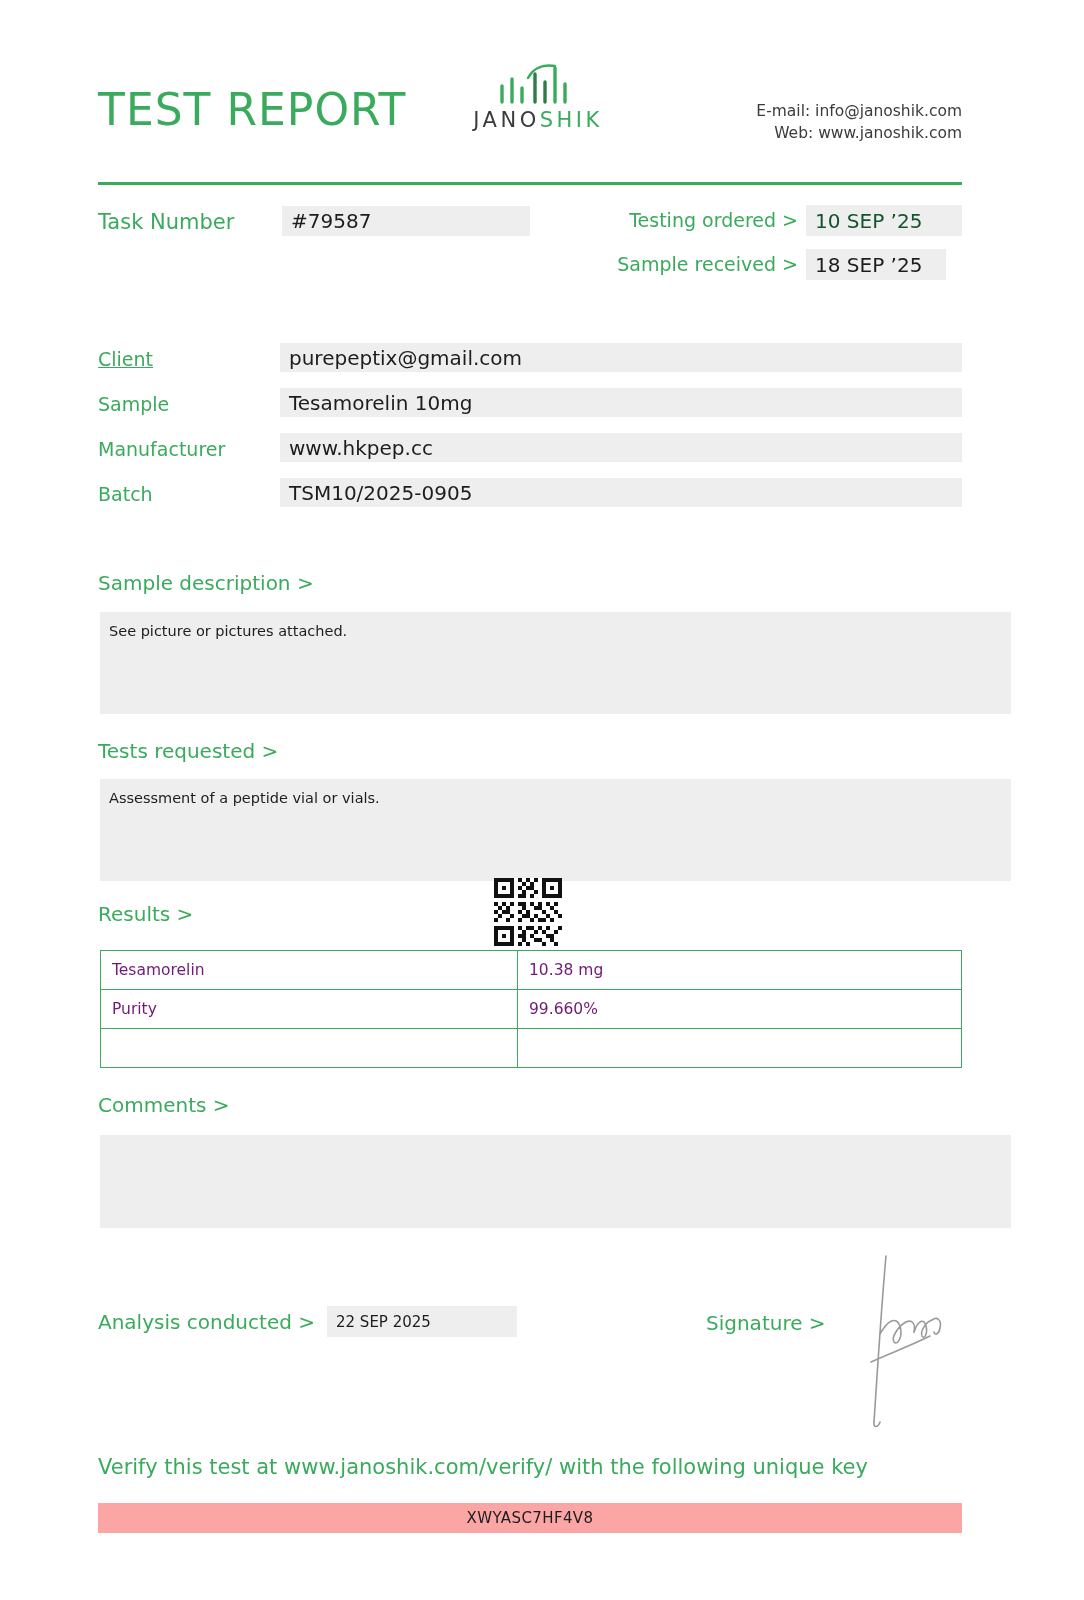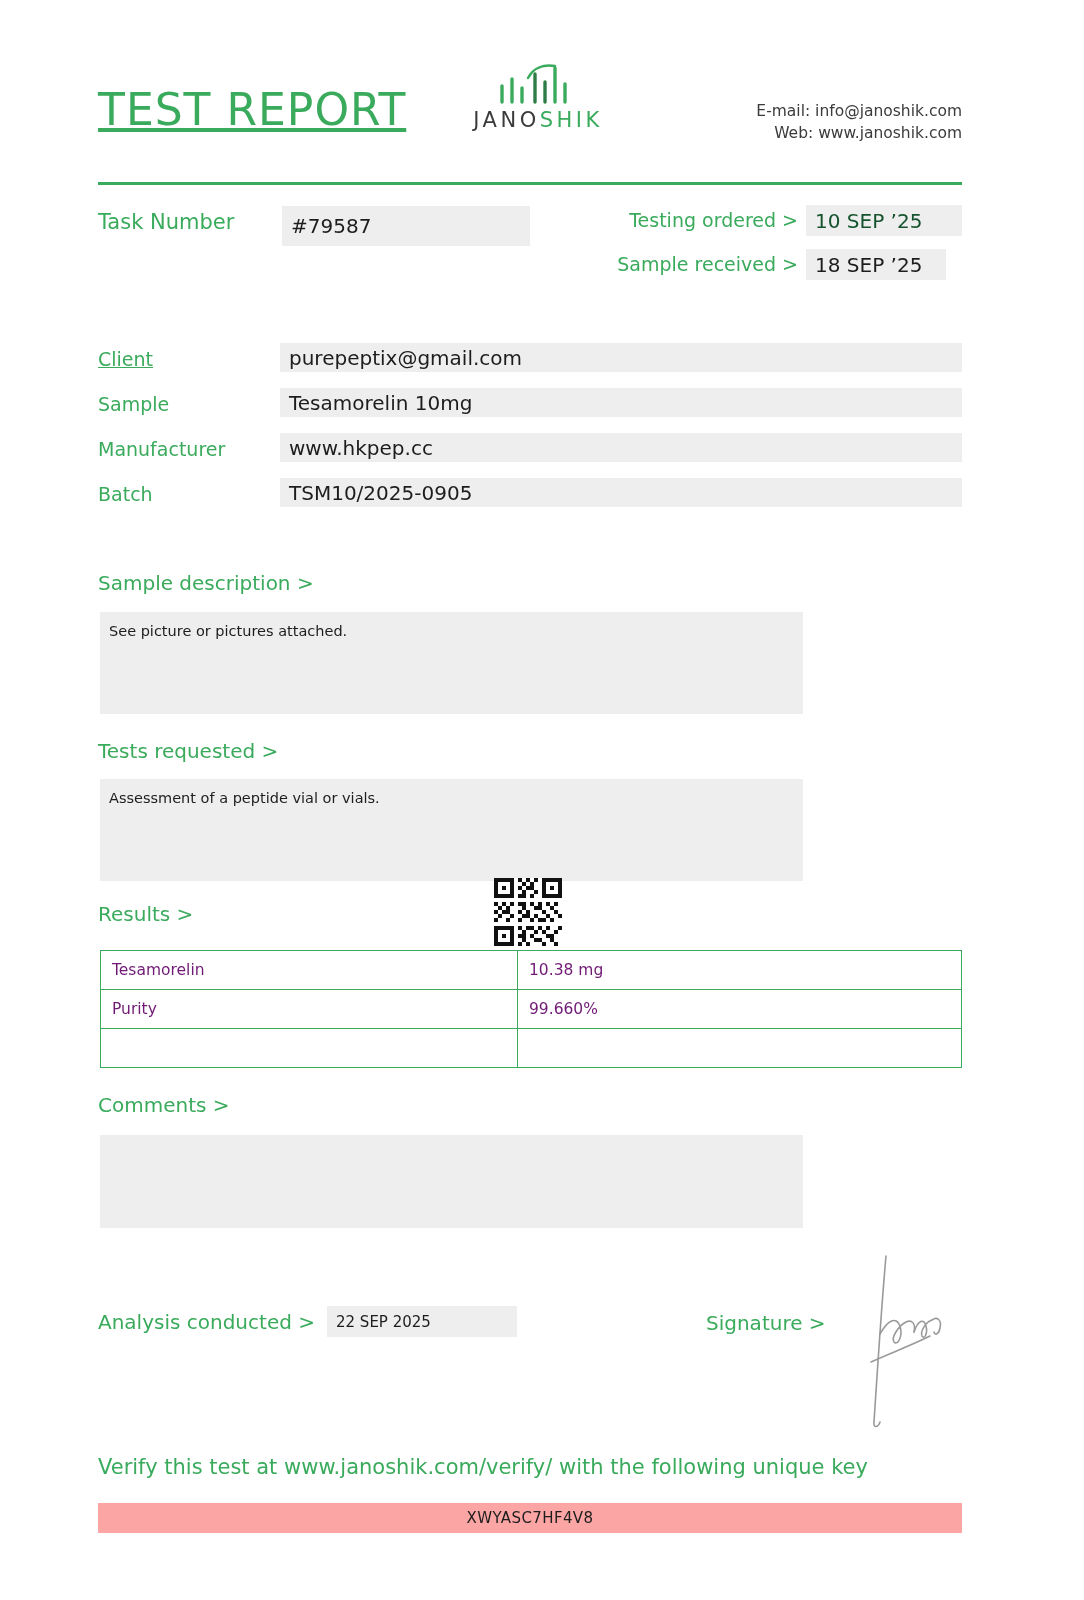--- a/index.html
+++ b/index.html
@@ -37,21 +37,20 @@
   }
   .report-title {
     position: absolute;
     left: 0;
     top: 22px;
     font-size: 44px;
     letter-spacing: 1px;
     color: #3aab5c;
     font-family: "DejaVu Sans", sans-serif;
     font-weight: 400;
-    text-decoration: underline;
   }
   .brand {
     position: absolute;
     left: 360px;
     top: 0px;
     width: 160px;
     text-align: center;
   }
   .brand-mark {
     height: 44px;
@@ -95,21 +94,21 @@
     left: 0;
     top: 210px;
     font-size: 21px;
     color: #3aab5c;
   }
   .task-value {
     position: absolute;
     left: 184px;
     top: 206px;
     width: 248px;
-    height: 40px;
+    height: 30px;
     padding-left: 9px;
     font-size: 20px;
     color: #1d1d1d;
   }
   .ordered-label {
     position: absolute;
     left: 500px;
     top: 209px;
     width: 200px;
     text-align: right;
@@ -166,21 +165,21 @@
   
   .section-heading {
     position: absolute;
     left: 0;
     font-size: 20px;
     color: #3aab5c;
   }
   .section-box {
     position: absolute;
     left: 2px;
-    width: 703px;
+    width: 911px;
     background: #eeeeee;
     box-sizing: border-box;
     padding: 11px 0 0 9px;
     font-size: 14.5px;
     color: #1d1d1d;
   }
 
   
   .qr {
     position: absolute;

